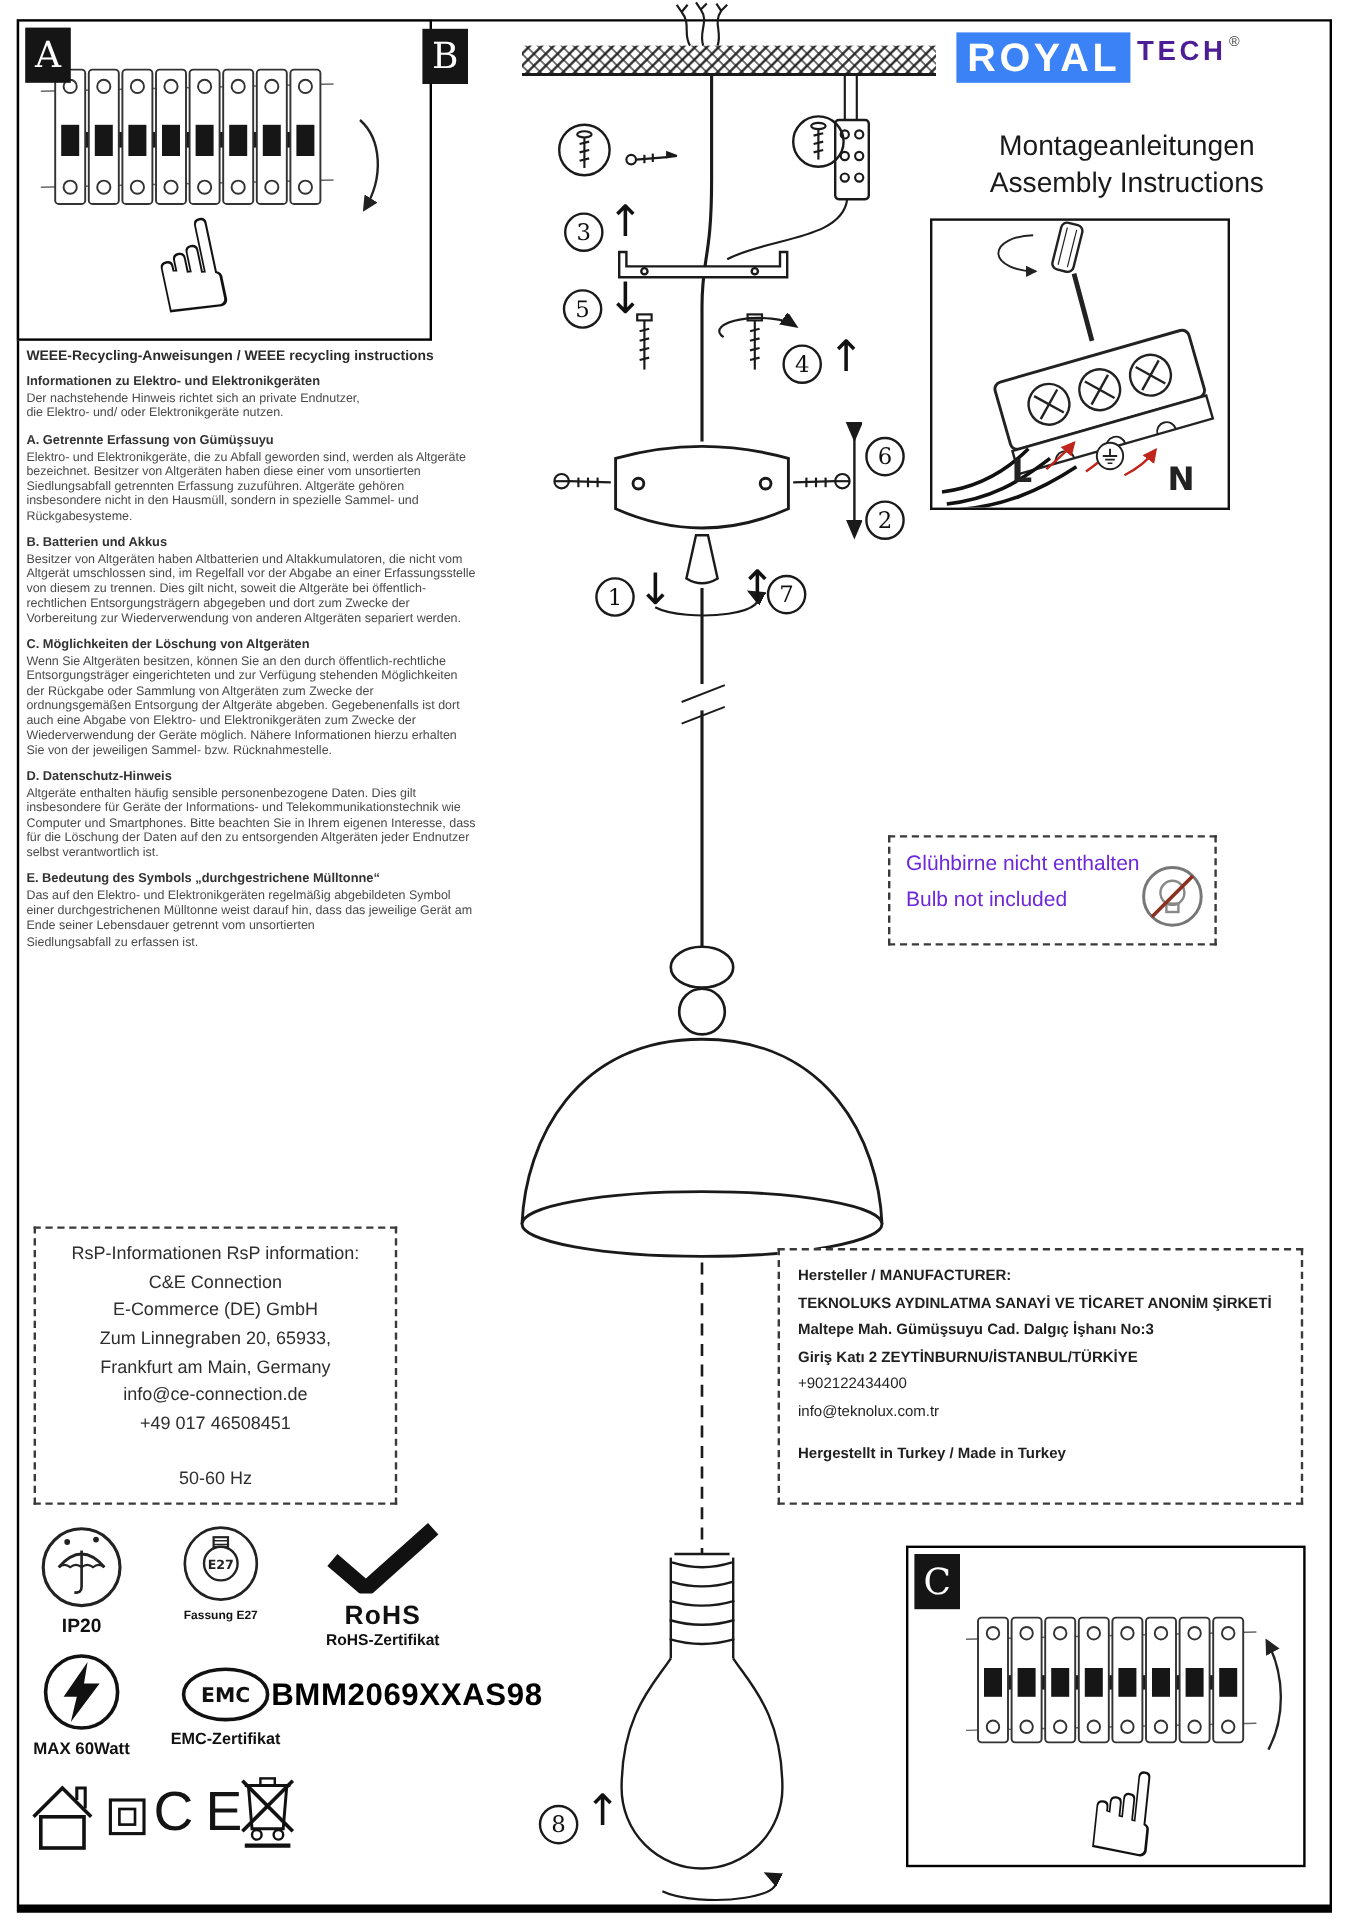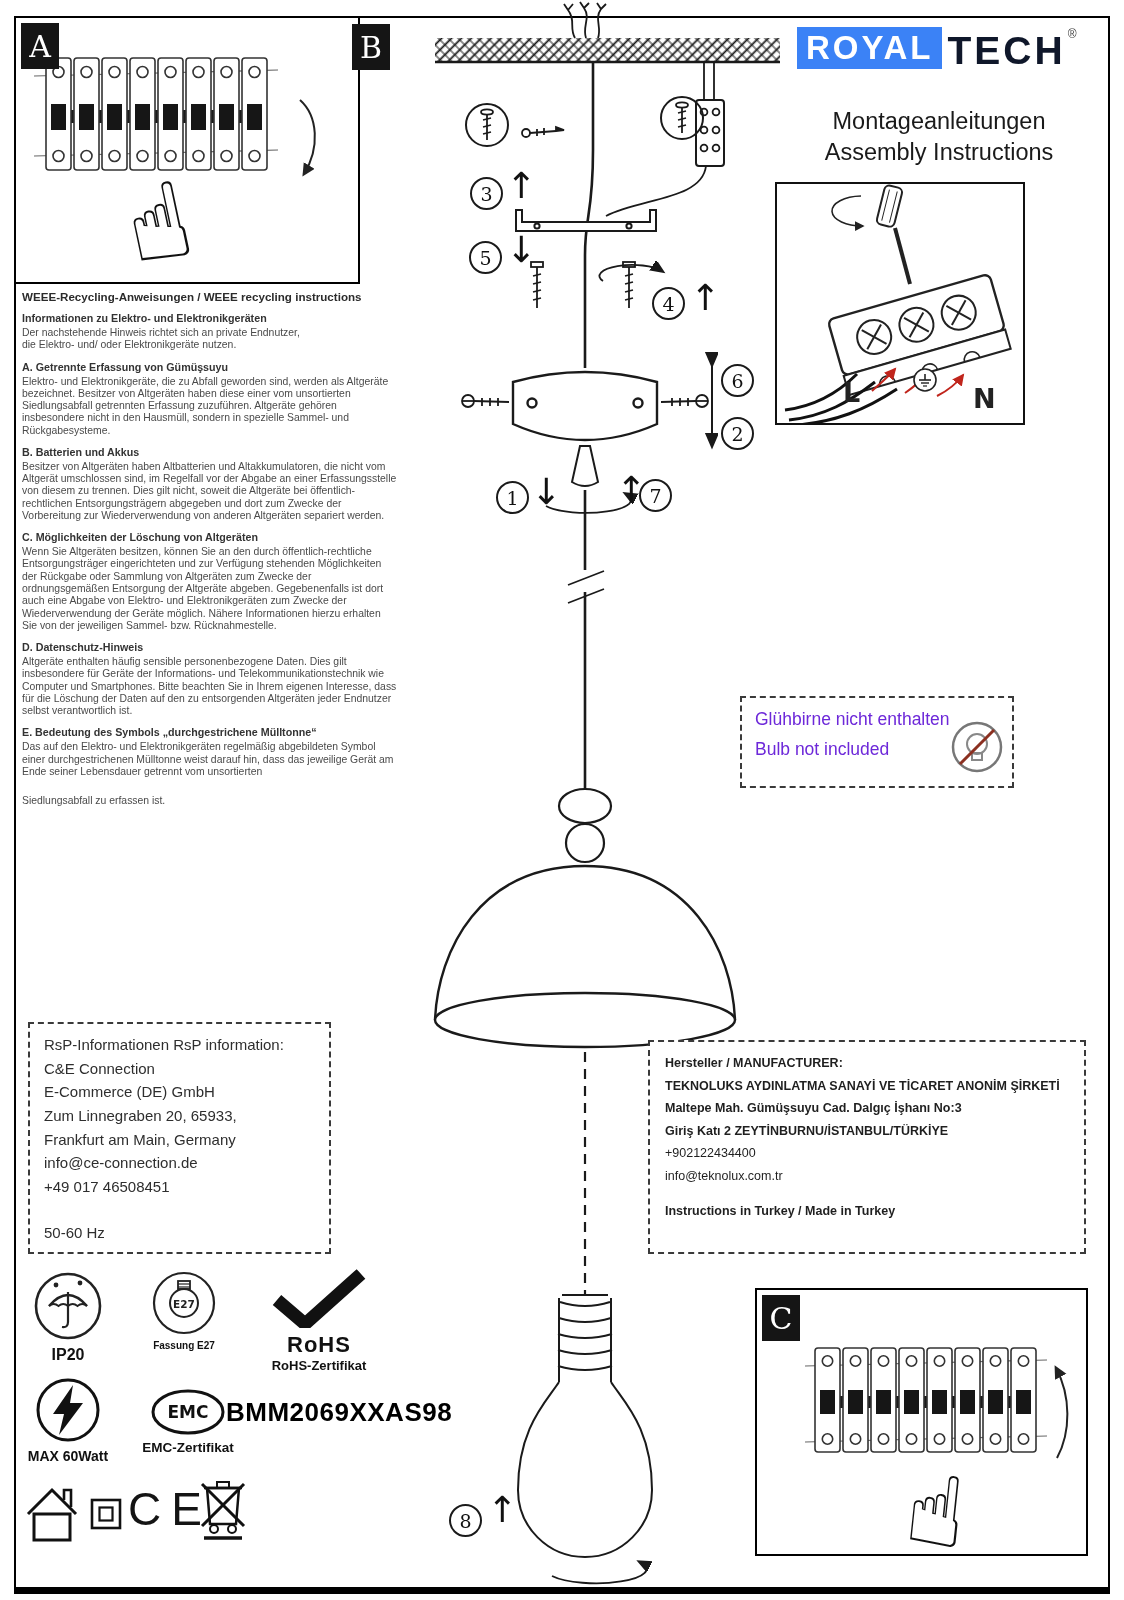--- a/index.html
+++ b/index.html
@@ -15,47 +15,47 @@
   
   .panel-box { border:2px solid #000; background:#fff; }
   .chip { width:38px; height:46px; background:#151515; color:#fff;
           font-family:"DejaVu Serif", serif; font-size:30px;
           display:flex; align-items:center; justify-content:center; }
 
   
   .brand { left:797px; top:27px; display:flex; align-items:flex-start; }
   .brand-royal { background:#3b82f6; color:#fff; font-weight:bold; font-size:33px;
                  padding:2px 9px; letter-spacing:3px; }
-  .brand-tech { color:#0f172a; font-weight:bold; font-size:39px; letter-spacing:3px;
+  .brand-tech { color:#4c1d95; font-weight:bold; font-size:23px; letter-spacing:3px;
                 margin-left:5px; padding-top:2px; }
   .brand-reg { color:#3f3f3f; font-size:12px; margin-left:2px; }
   .doc-title { left:778px; top:106px; width:322px; text-align:center;
                font-size:23.5px; font-weight:500; color:#1a1a1a; line-height:1.3; }
 
   
   .weee { left:22px; top:290px; width:376px; }
   .weee h3 { font-size:11.6px; font-weight:bold; color:#2b2b2b; margin-bottom:7px; }
   .weee h4 { font-size:10.7px; font-weight:bold; color:#333; margin:9px 0 3px; }
   .weee p  { font-size:10.4px; color:#4a4a4a; line-height:1.18; white-space:pre-line; }
-  .weee .tail { margin-top:17px; }
+  .weee .tail { margin-top:2px; }
 
   
   .step { width:33px; height:33px; border:2px solid #1a1a1a; border-radius:50%;
           background:#fff; display:flex; align-items:center; justify-content:center;
           font-family:"DejaVu Serif", serif; font-size:19px; color:#111; }
   .arrow { font-family:"DejaVu Sans", sans-serif; font-size:36px; line-height:1; color:#111; }
 
   
   .dashed { border:2px dashed #3a3a3a; background:#fff; }
   .notice { left:740px; top:696px; width:274px; height:92px; padding:11px 13px; }
   .notice div { font-size:17.5px; color:#6d28d9; }
   .notice .en { margin-top:9px; }
 
   .rsp { left:28px; top:1022px; width:303px; height:232px; padding:9px 14px;
-         font-size:15px; color:#2e2e2e; line-height:1.58; }
+         font-size:15px; color:#2e2e2e; line-height:1.58;text-align:center; }
   .rsp .freq { margin-top:22px; }
 
   .mfr { left:648px; top:1040px; width:438px; height:214px; padding:10px 15px;
          font-size:12.5px; color:#1f1f1f; line-height:1.8; }
   .mfr .b { font-weight:bold; }
   .mfr .foot { margin-top:13px; font-weight:bold; }
 
   
   .cert { text-align:center; }
   .cert .lbl { font-weight:bold; color:#111; }
@@ -384,21 +384,21 @@
   <div class="freq">50-60 Hz</div>
 </div>
 
 <div class="abs dashed mfr">
   <div class="b">Hersteller / MANUFACTURER:</div>
   <div class="b">TEKNOLUKS AYDINLATMA SANAYİ VE TİCARET ANONİM ŞİRKETİ</div>
   <div class="b">Maltepe Mah. Gümüşsuyu Cad. Dalgıç İşhanı No:3</div>
   <div class="b">Giriş Katı 2 ZEYTİNBURNU/İSTANBUL/TÜRKİYE</div>
   <div>+902122434400</div>
   <div>info@teknolux.com.tr</div>
-  <div class="foot">Instructions in Turkey / Made in Turkey</div>
+  <div class="foot">Hergestellt in Turkey / Made in Turkey</div>
 </div>
 
 <div class="abs cert" style="left:28px; top:1270px; width:80px;">
   <svg style="width:72px; height:72px;" viewBox="0 0 72 72">
     <circle cx="36" cy="36" r="32" fill="none" stroke="#222" stroke-width="2.6"></circle>
     <path d="M17,36 Q36,14 55,36" fill="none" stroke="#222" stroke-width="2.4"></path>
     <path d="M17,36 q4.7,-4 9.5,0 q4.7,-4 9.5,0 q4.7,-4 9.5,0 q4.7,-4 9.5,0" fill="none" stroke="#222" stroke-width="1.8"></path>
     <path d="M36,22 L36,52 Q36,58 30,57" fill="none" stroke="#222" stroke-width="2.2"></path>
     <circle cx="24" cy="15" r="2.4" fill="#222"></circle>
     <circle cx="48" cy="13" r="2.4" fill="#222"></circle>

